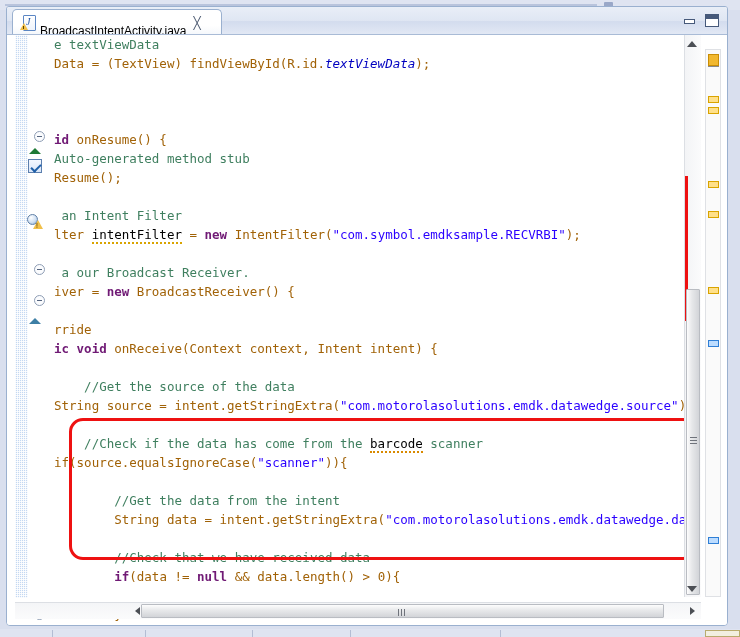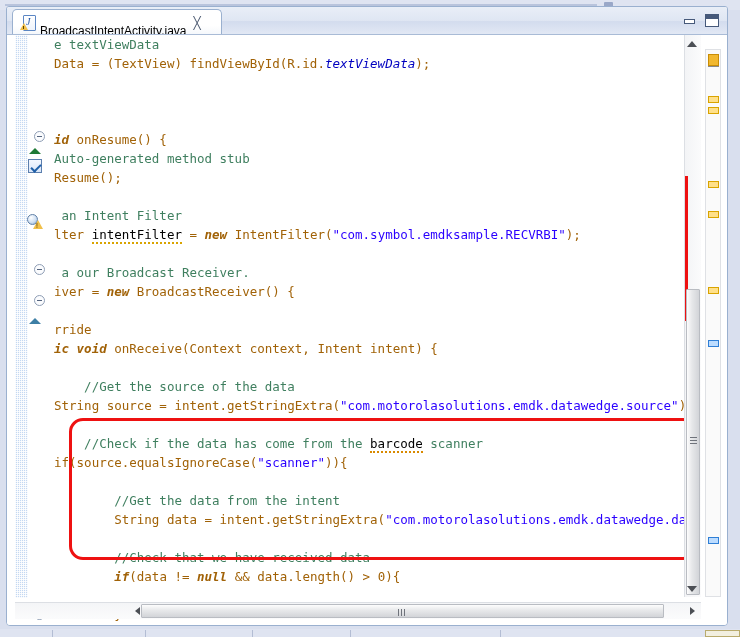--- a/index.html
+++ b/index.html
@@ -88,21 +88,21 @@
 
   
   .code{
     position:absolute;left:44px;top:0;right:26px;bottom:0;
     background:#fff;overflow:hidden;
     font-family:"DejaVu Sans Mono","Liberation Mono",monospace;
     font-size:12.5px;
     white-space:pre;
   }
   .line{height:19px;line-height:19px;padding-left:3px;}
-  .kw{color:#a16207;font-weight:bold;font-style:italic;}
+  .kw{color:#701a75;font-weight:bold;}
   .cmt{color:#3f7f5f;}
   .str{color:#2a00ff;}
   .fld{color:#0000c0;font-style:italic;}
   .pl{color:#a16207;}
   .spell{border-bottom:2px dotted #d98a00;}
   .warnu{border-bottom:2px dotted #d9a400;}
 
   
   .gm{position:absolute;}
   .gm-collapse{

